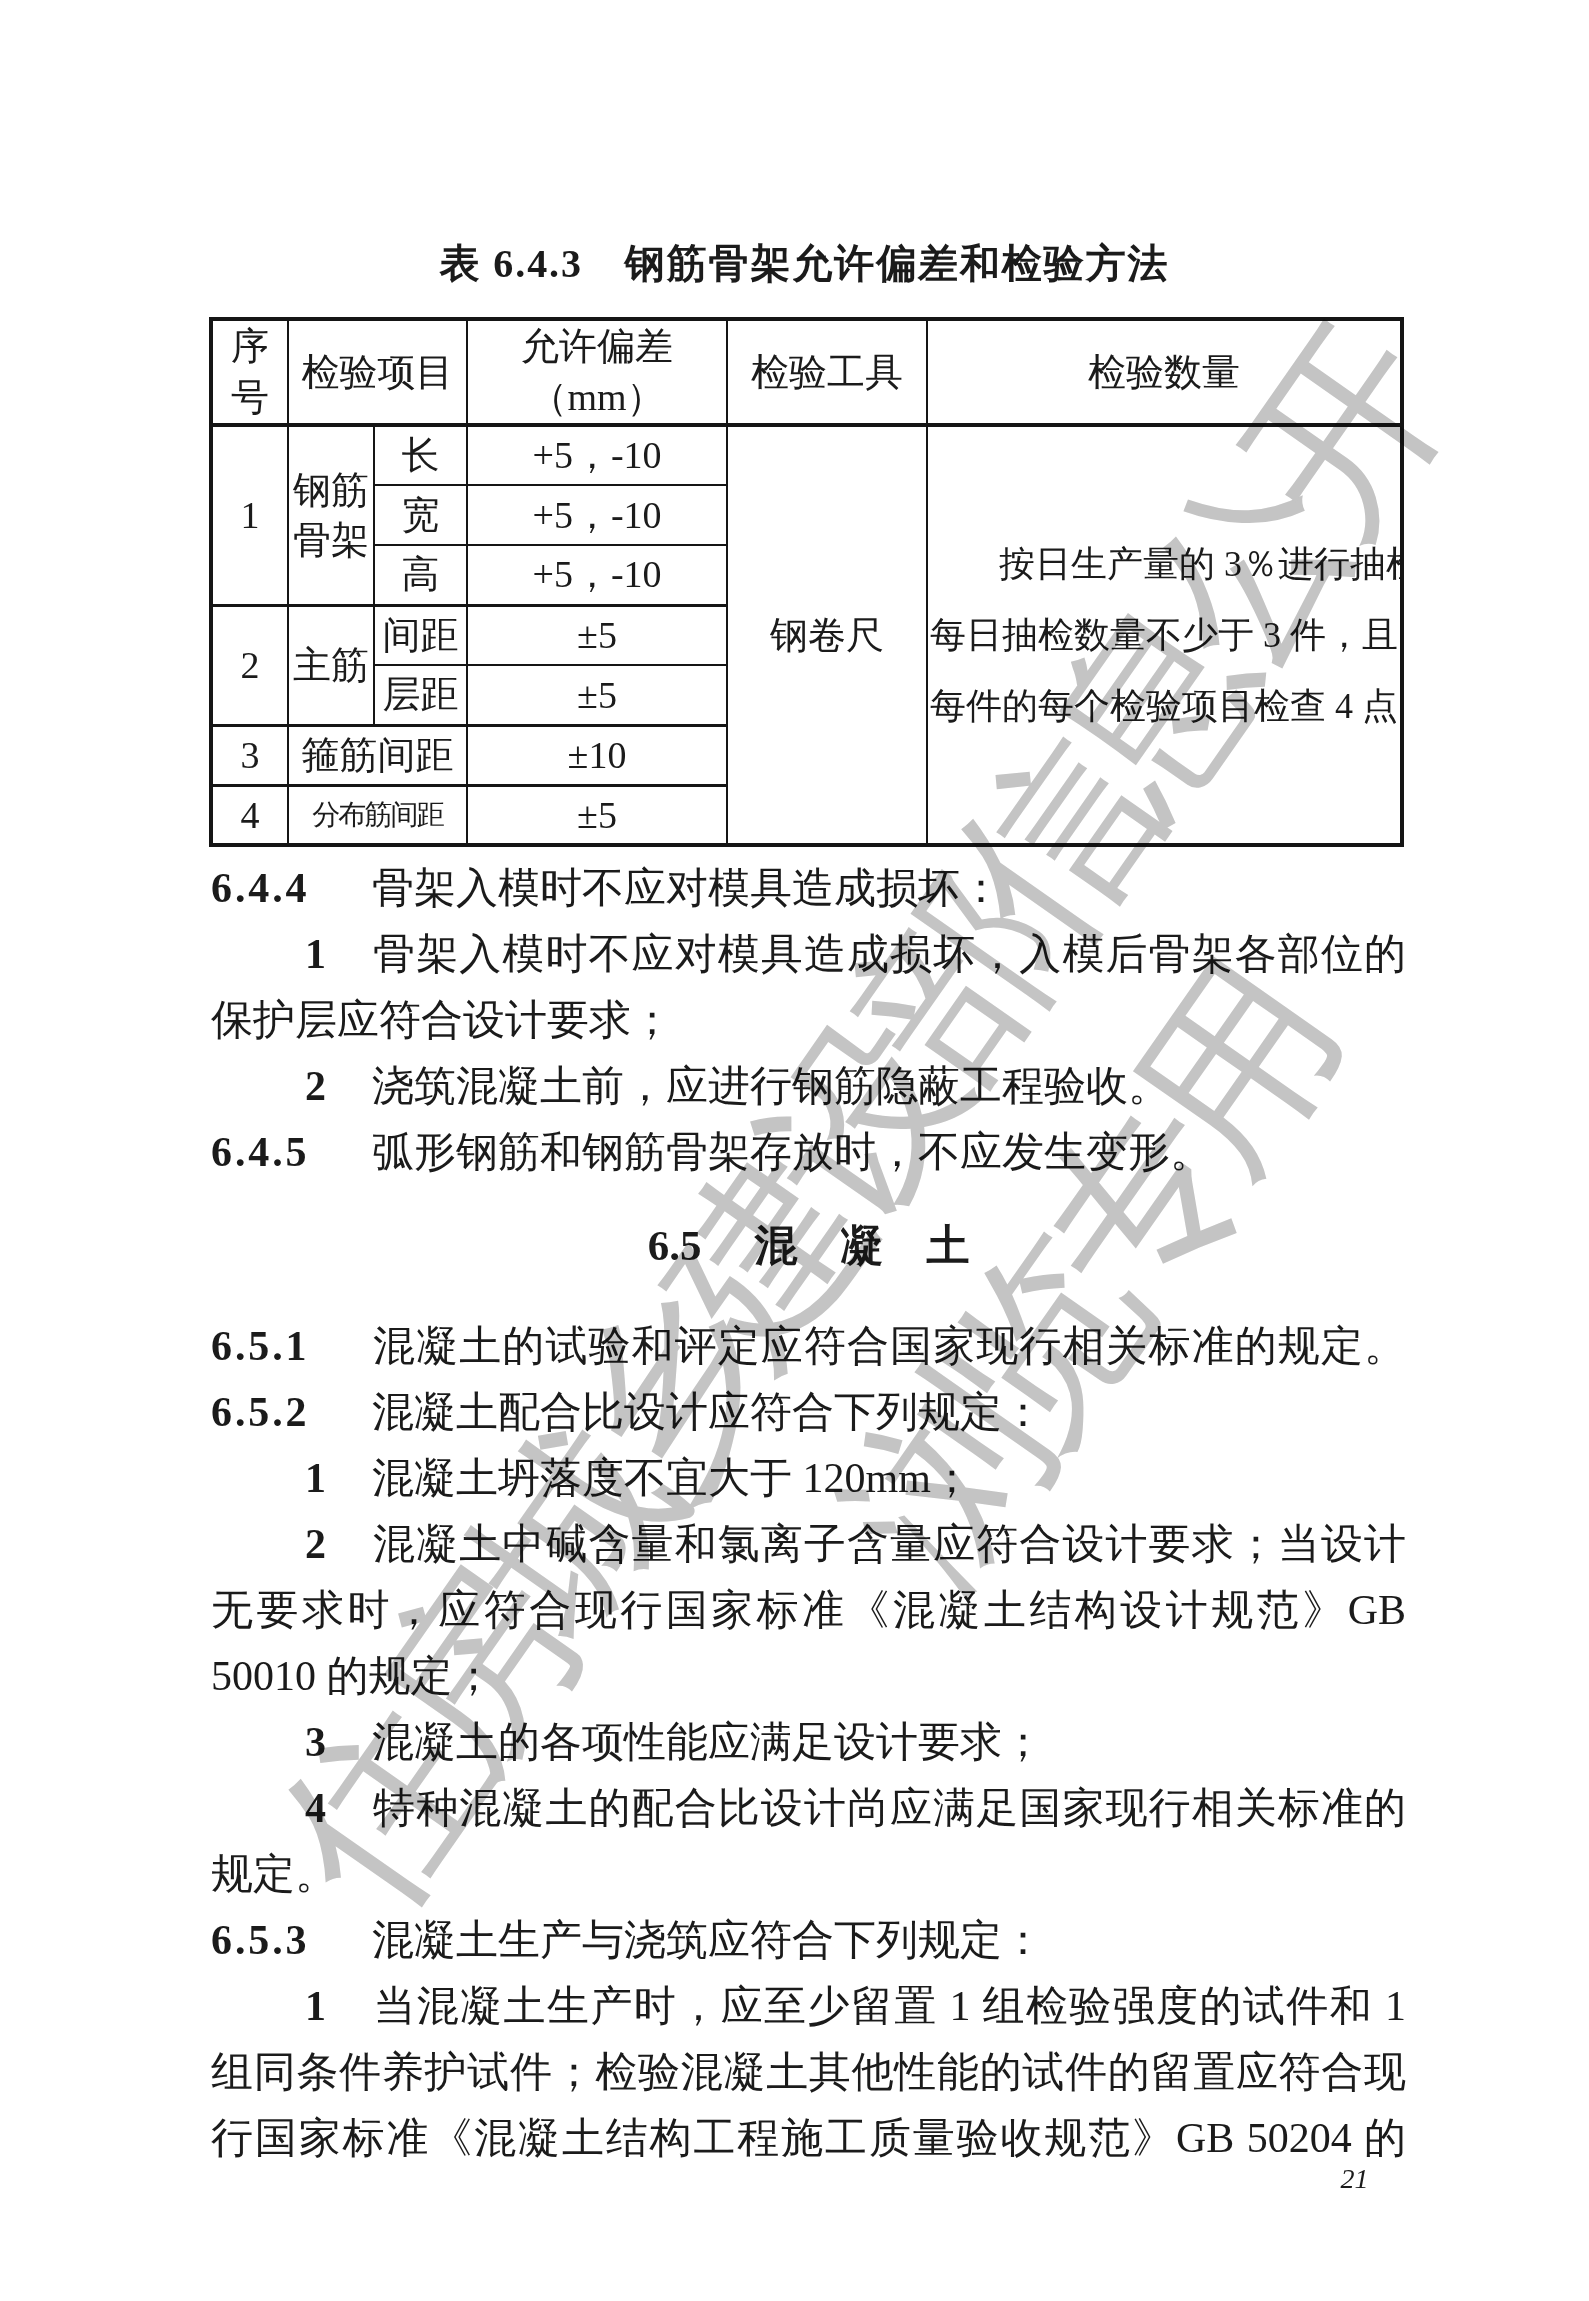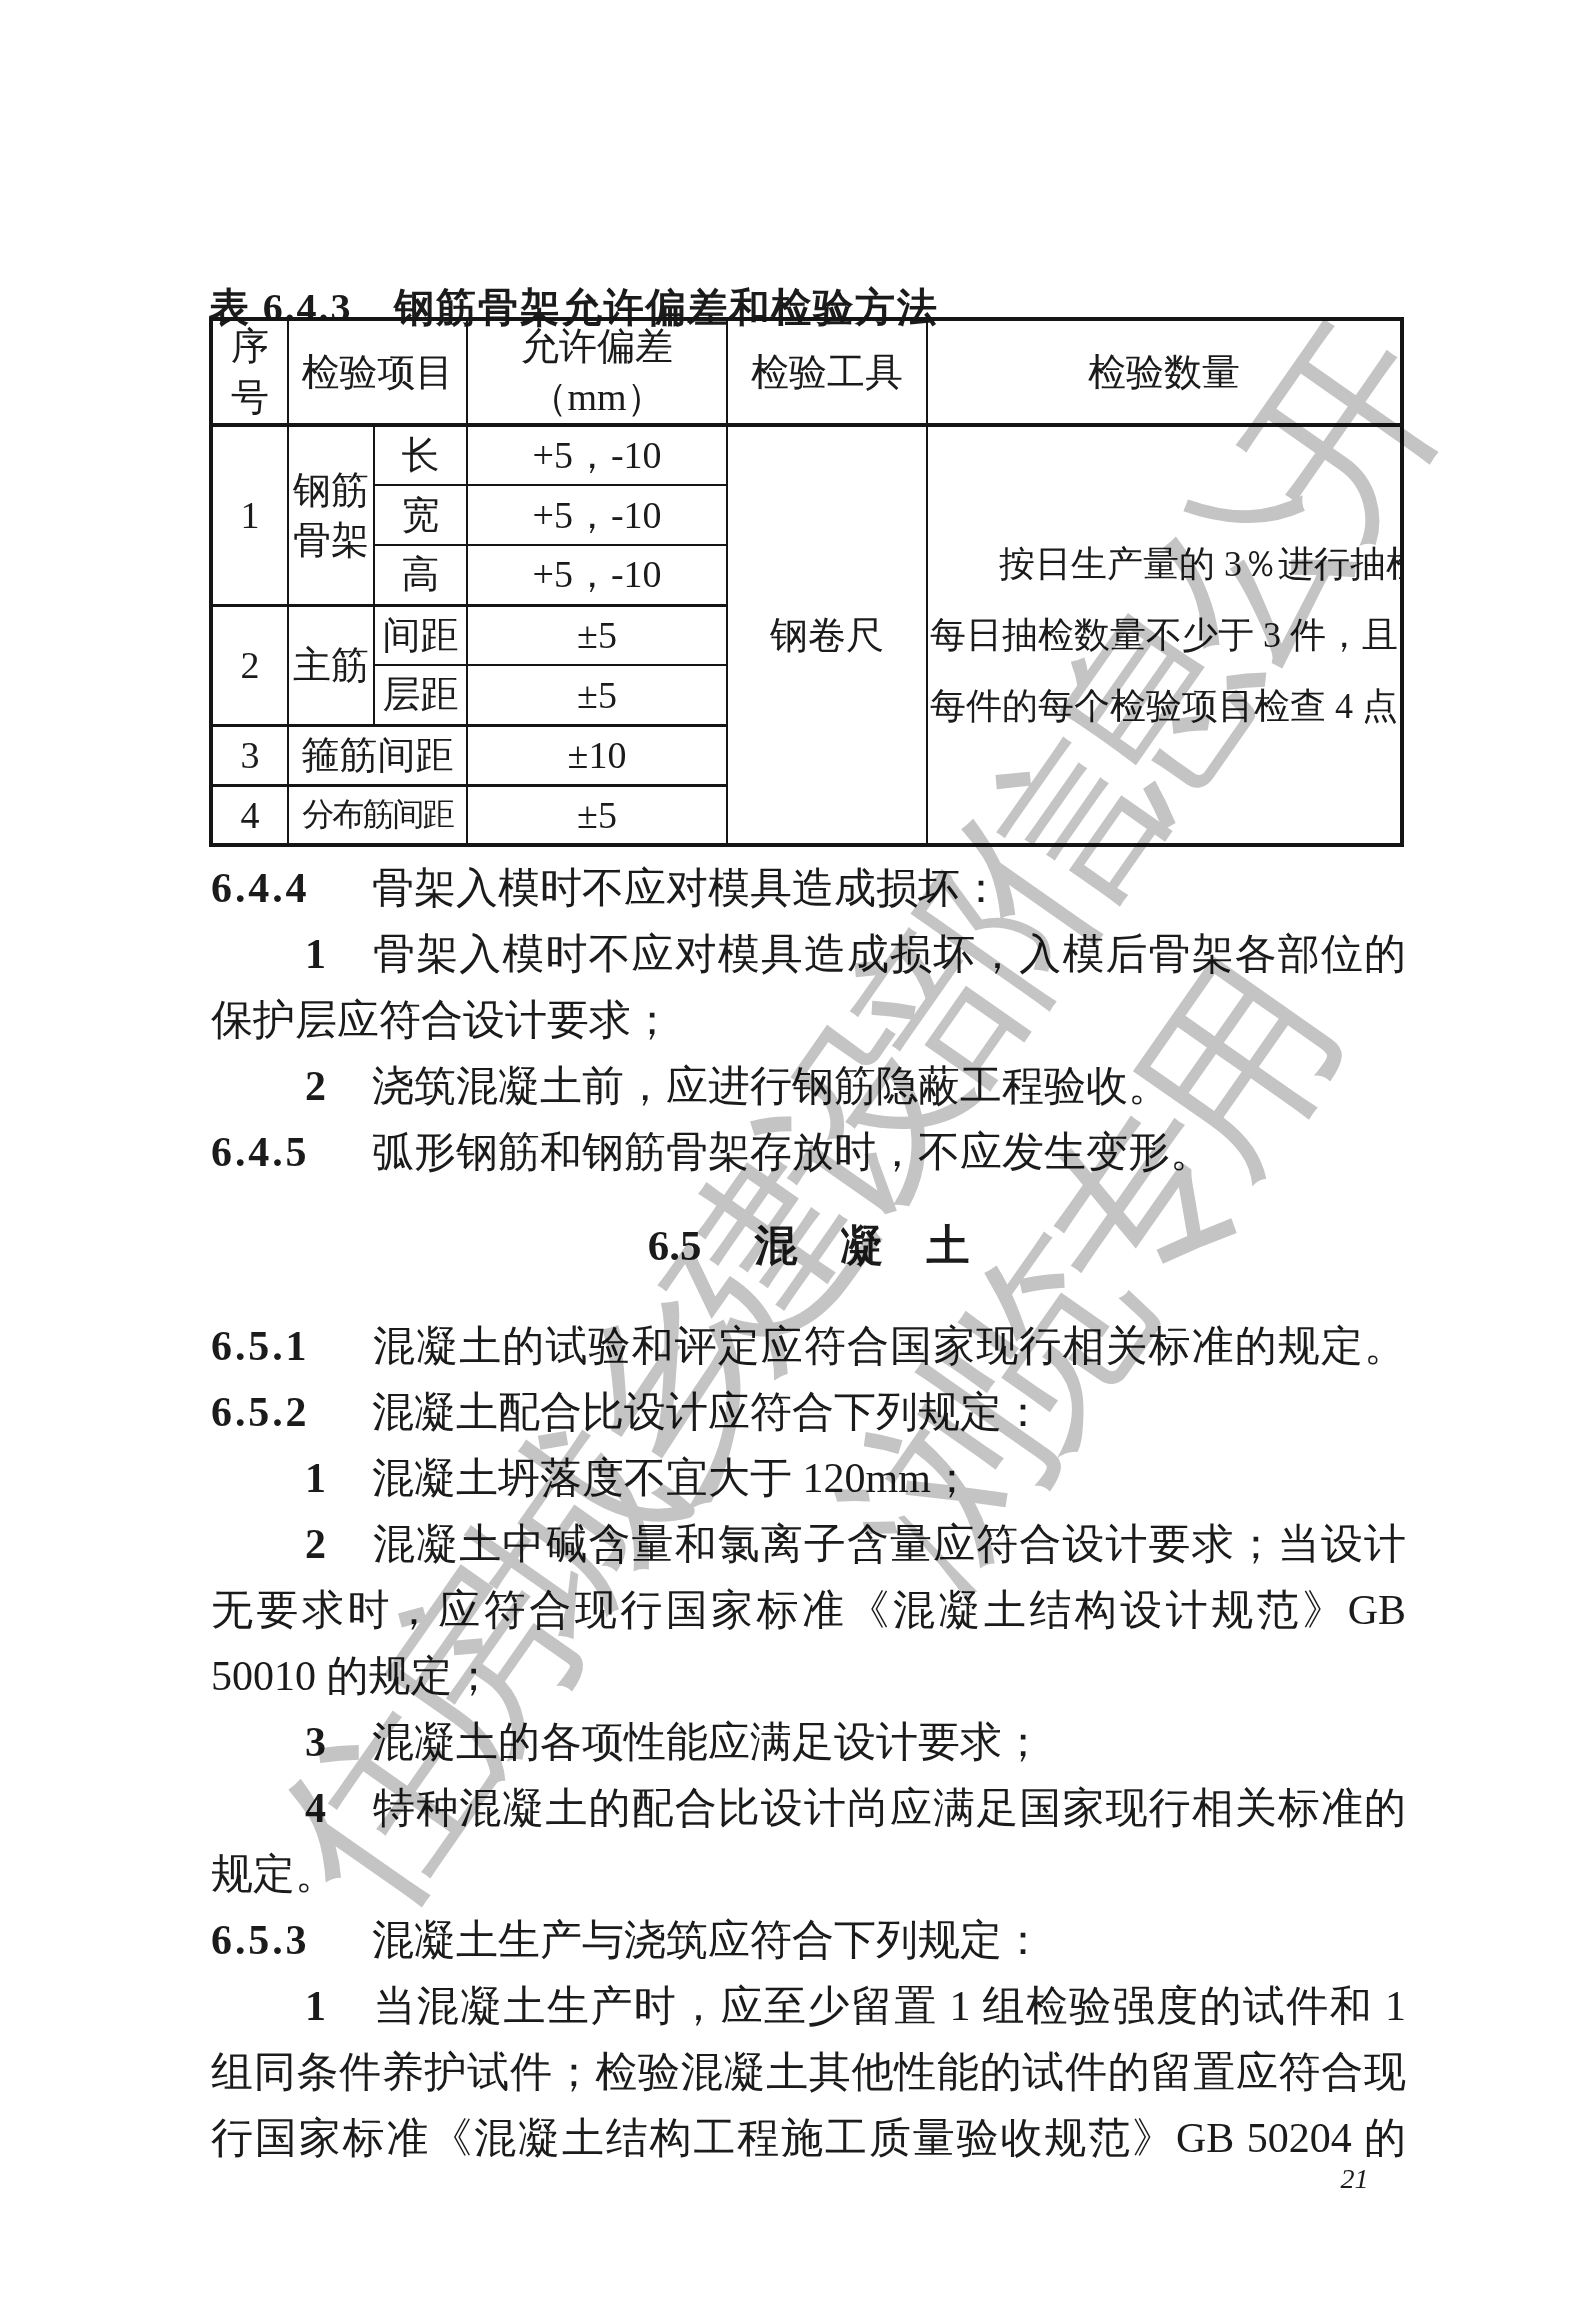--- a/index.html
+++ b/index.html
@@ -5,38 +5,38 @@
   html,body { margin:0; padding:0; background:#ffffff; }
   .page {
     position:relative; width:1590px; height:2302px; background:#ffffff;
     font-family:"Liberation Serif","DejaVu Serif",serif; color:#1b1b1b;
     overflow:hidden;
   }
 
   
   .doc-title {
     position:absolute; top:236px; left:209px; width:1191px;
-    font-size:40px; font-weight:bold; letter-spacing:1.9px;margin-top:44px;
+    text-align:center; font-size:40px; font-weight:bold; letter-spacing:1.9px;
   }
 
   
   table.spec {
     position:absolute; left:209px; top:317px; width:1191px;
     border-collapse:collapse; table-layout:fixed;
     font-size:38px; border:4.8px solid #151515;
   }
   table.spec th, table.spec td {
     border:2.9px solid #151515; text-align:center; vertical-align:middle;
     padding:0; font-weight:normal; overflow:hidden;
   }
   table.spec thead th { height:96px; border-bottom:4.8px solid #151515; }
   table.spec tbody tr { height:60px; }
   tr.gtop td { border-top:3.8px solid #151515; }
   td.wrap2 { line-height:50px; }
-  td.tight { font-size:32px; letter-spacing:-1.9px; }
+  td.tight { font-size:28px; letter-spacing:-1.9px; }
   td.tool { font-size:38px; }
   td.qty { text-align:left; padding-left:19px; }
   .qline { white-space:nowrap; font-size:36px; line-height:71px; }
   .q1 { text-indent:71px; }
 
   
   .content {
     position:absolute; left:211px; top:855px; width:1195px;
     font-size:42px; line-height:66px;
   }

